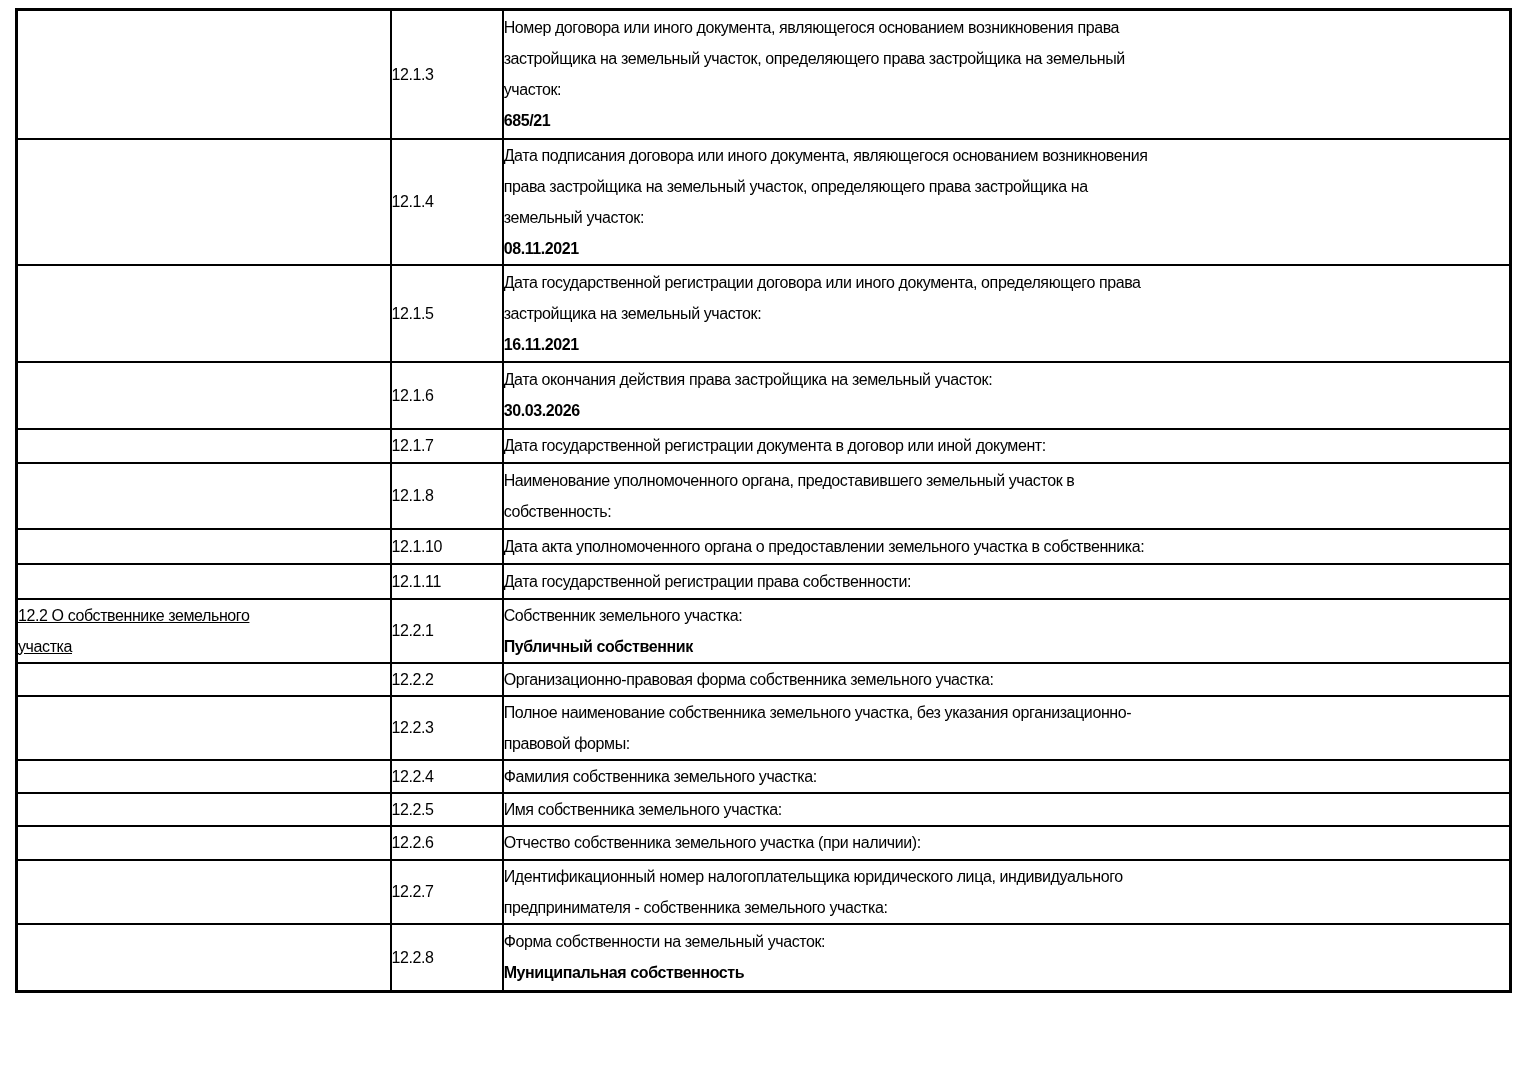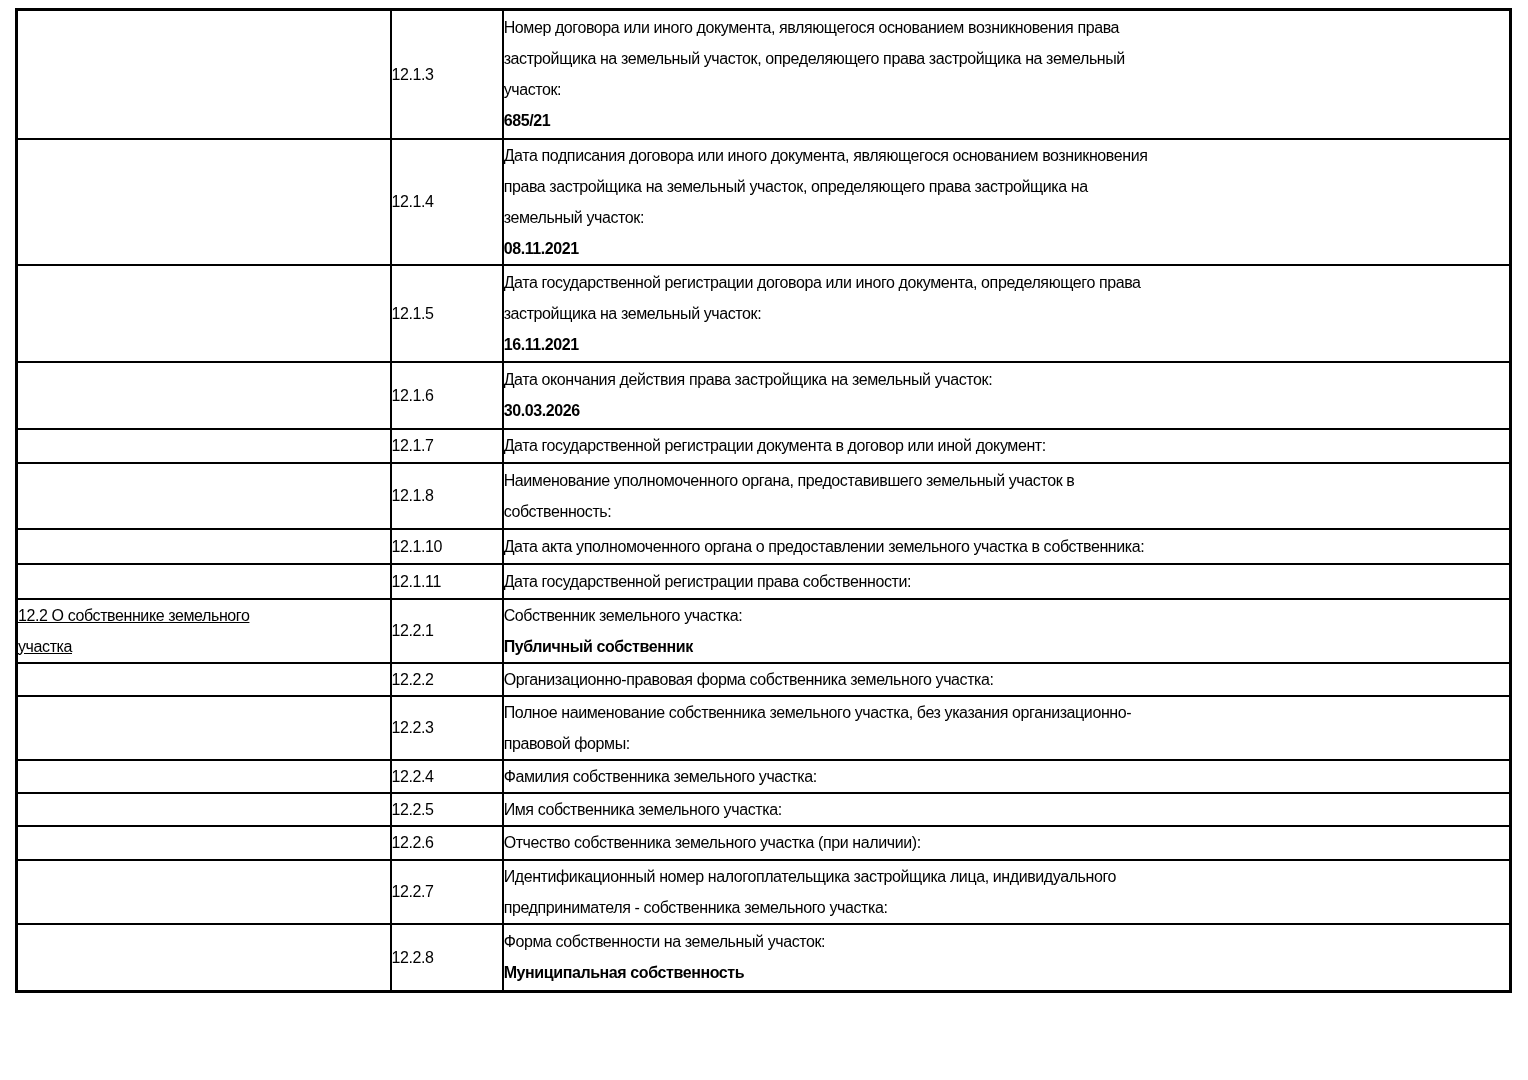--- a/index.html
+++ b/index.html
@@ -181,21 +181,21 @@
         <td class="c2">12.2.6</td>
         <td class="c3">
           <div class="label">Отчество собственника земельного участка (при наличии):</div>
           <div class="value"></div>
         </td>
       </tr>
       <tr style="height:50px">
         <td class="c1"></td>
         <td class="c2">12.2.7</td>
         <td class="c3">
-          <div class="label">Идентификационный номер налогоплательщика застройщика лица, индивидуального
+          <div class="label">Идентификационный номер налогоплательщика юридического лица, индивидуального
 предпринимателя - собственника земельного участка:</div>
           <div class="value"></div>
         </td>
       </tr>
       <tr style="height:68px">
         <td class="c1"></td>
         <td class="c2">12.2.8</td>
         <td class="c3">
           <div class="label">Форма собственности на земельный участок:</div>
           <div class="value">Муниципальная собственность</div>

